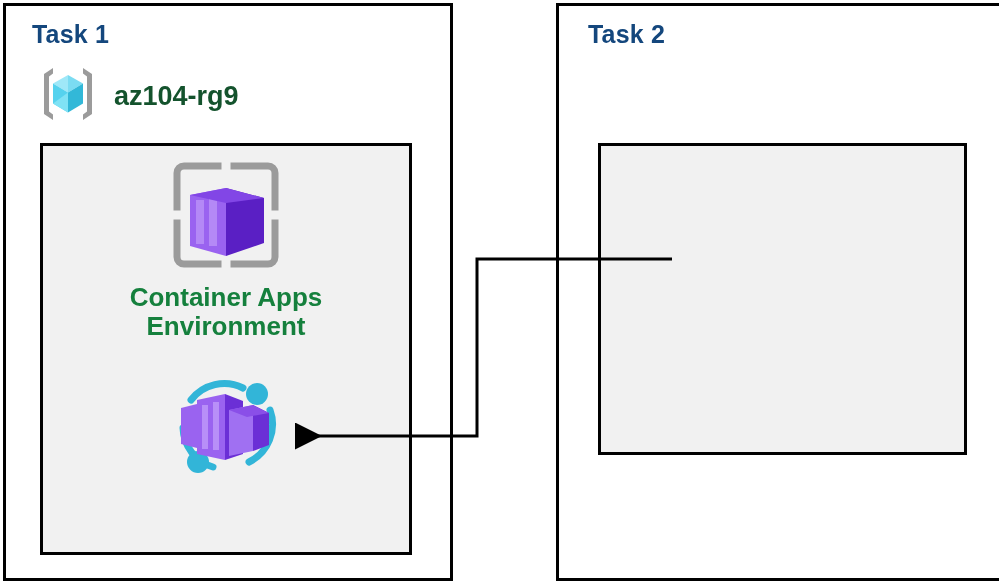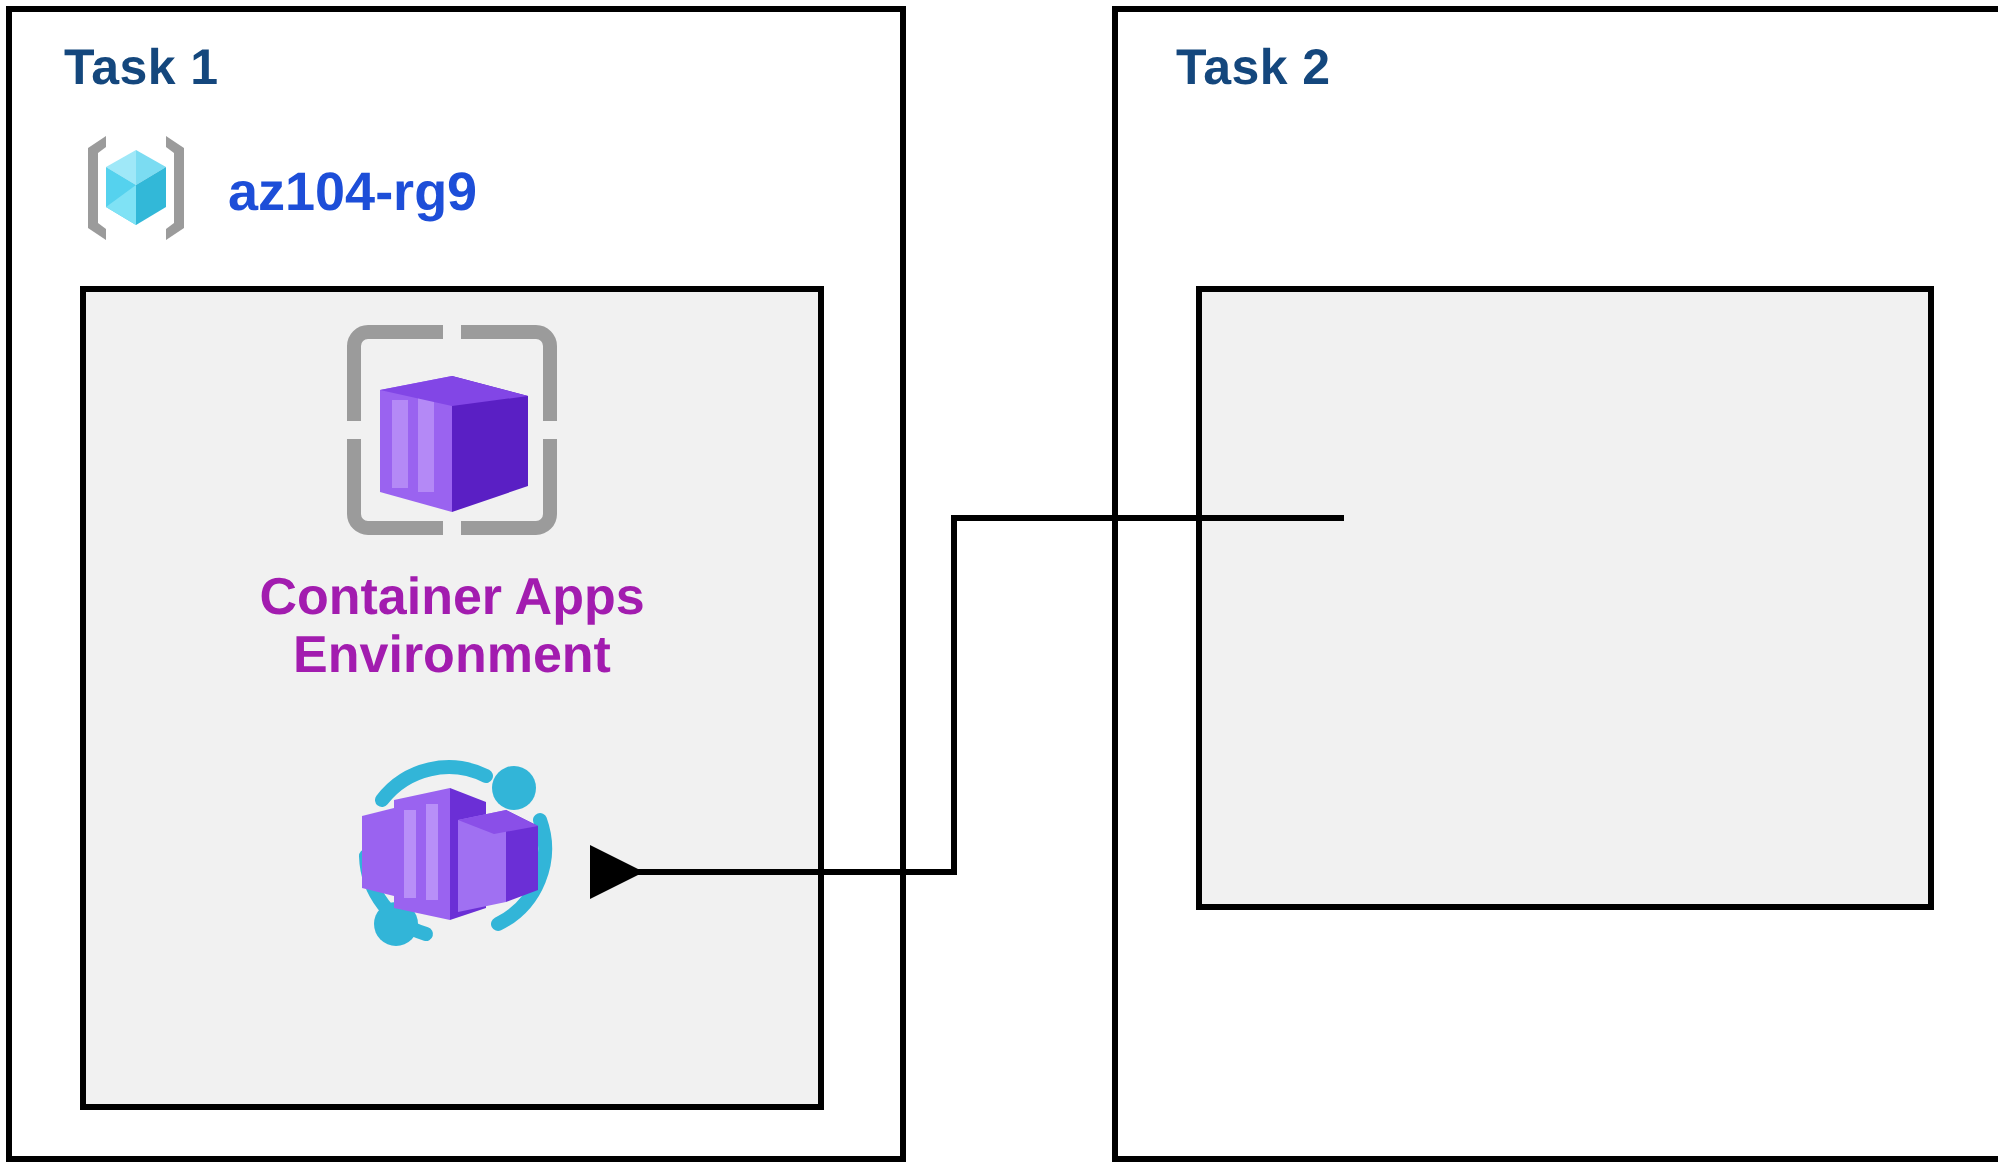--- a/index.html
+++ b/index.html
@@ -45,21 +45,21 @@
     position: absolute;
     left: 36px;
     top: 62px;
     display: flex;
     align-items: center;
     gap: 14px;
   }
   #rg-label {
     font-size: 27px;
     font-weight: bold;
-    color: #1d4ed8;
+    color: #14532d;
     white-space: nowrap;
   }
 
   
   .inner-panel {
     position: absolute;
     background: #f1f1f1;
     border: 3px solid #000000;
     box-sizing: border-box;
   }
@@ -70,21 +70,21 @@
   .node {
     position: absolute;
     display: flex;
     flex-direction: column;
     align-items: center;
     text-align: center;
   }
   .node-caption {
     font-size: 26px;
     font-weight: bold;
-    color: #a21caf;
+    color: #15803d;
     line-height: 1.12;
     white-space: pre-line;
     margin-top: 4px;
   }
 
   #node-cae { left: 60px;  top: 155px; width: 332px; }
   #node-ca  { left: 60px;  top: 372px; width: 332px; }
   #node-tv  { left: 640px; top: 168px; width: 286px; }
 
   #tv-icon-plate {

